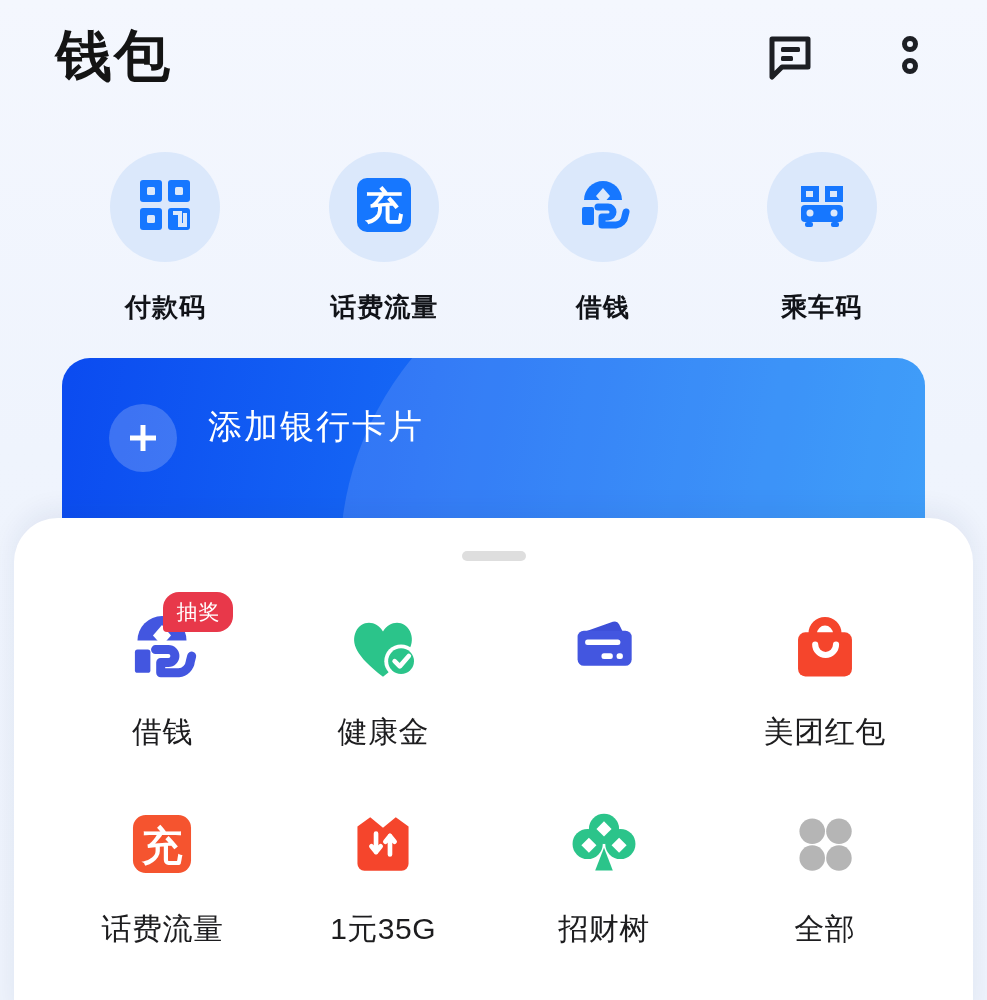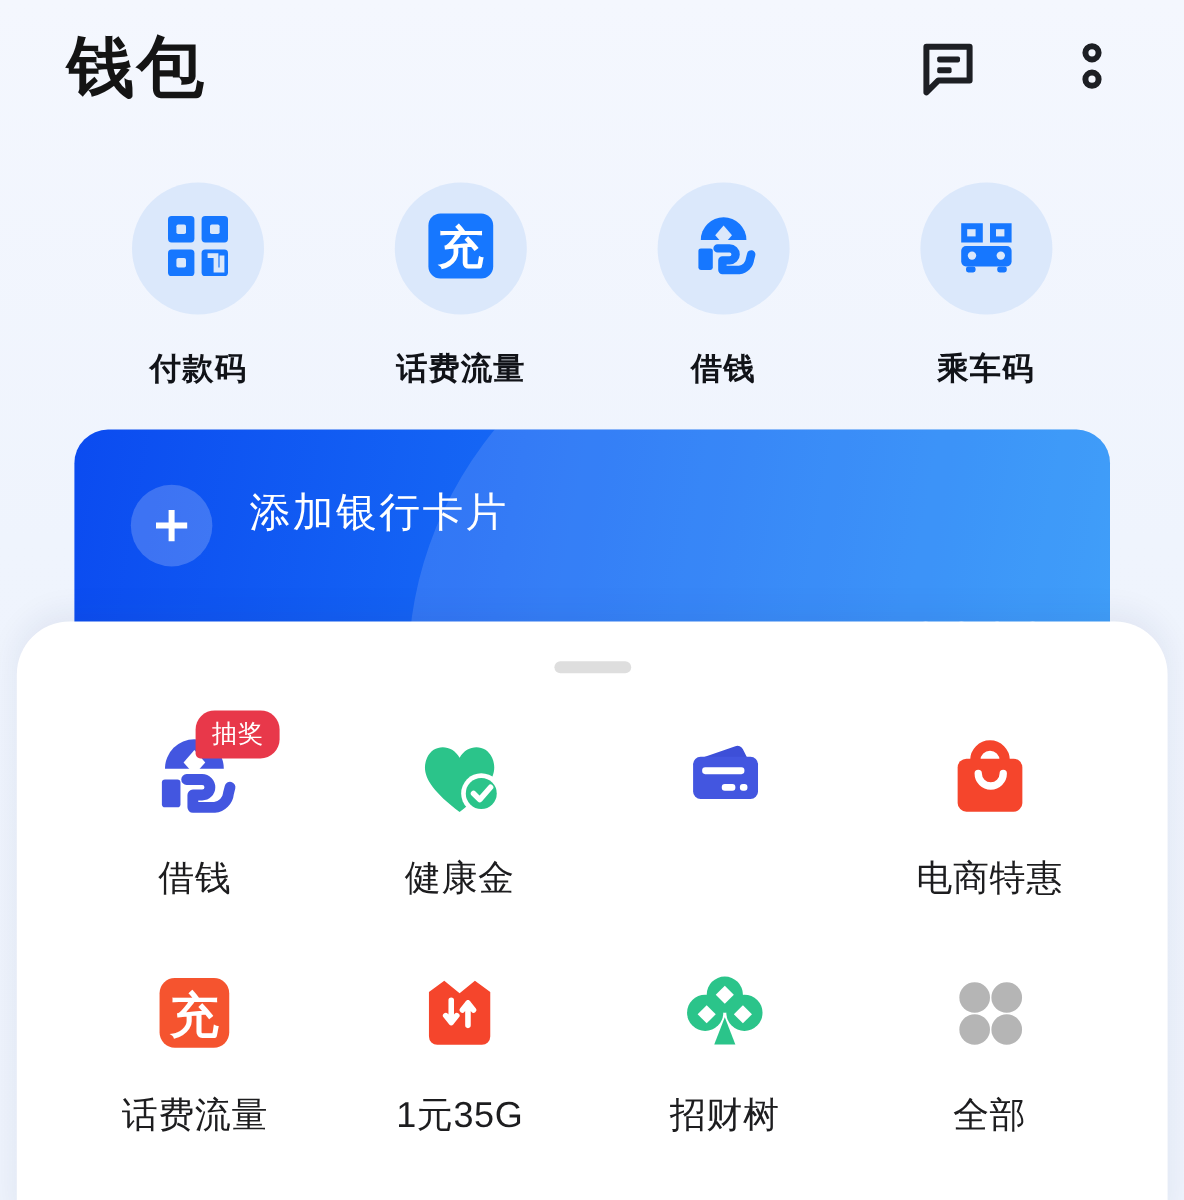--- a/index.html
+++ b/index.html
@@ -404,21 +404,21 @@
         <div class="grid-item">
           <div class="grid-icon-wrap">
             <span>
               <svg width="76" height="76" viewBox="0 0 62 62">
                 <path d="M21 20 a10 10 0 0 1 20 0" fill="none" stroke="#f5452c" stroke-width="7" stroke-linecap="round"></path>
                 <rect x="9" y="19" width="44" height="36" rx="6" fill="#f5452c"></rect>
                 <path d="M23 29 a8.5 8.5 0 0 0 17 0" fill="none" stroke="#ffffff" stroke-width="5" stroke-linecap="round"></path>
               </svg>
             </span>
           </div>
-          <div class="grid-label">电商特惠</div>
+          <div class="grid-label">美团红包</div>
         </div>
 
       </div>
 
       <div class="grid-row">
 
         <div class="grid-item">
           <div class="grid-icon-wrap">
             <span>
               <svg width="72" height="72" viewBox="0 0 62 62">

